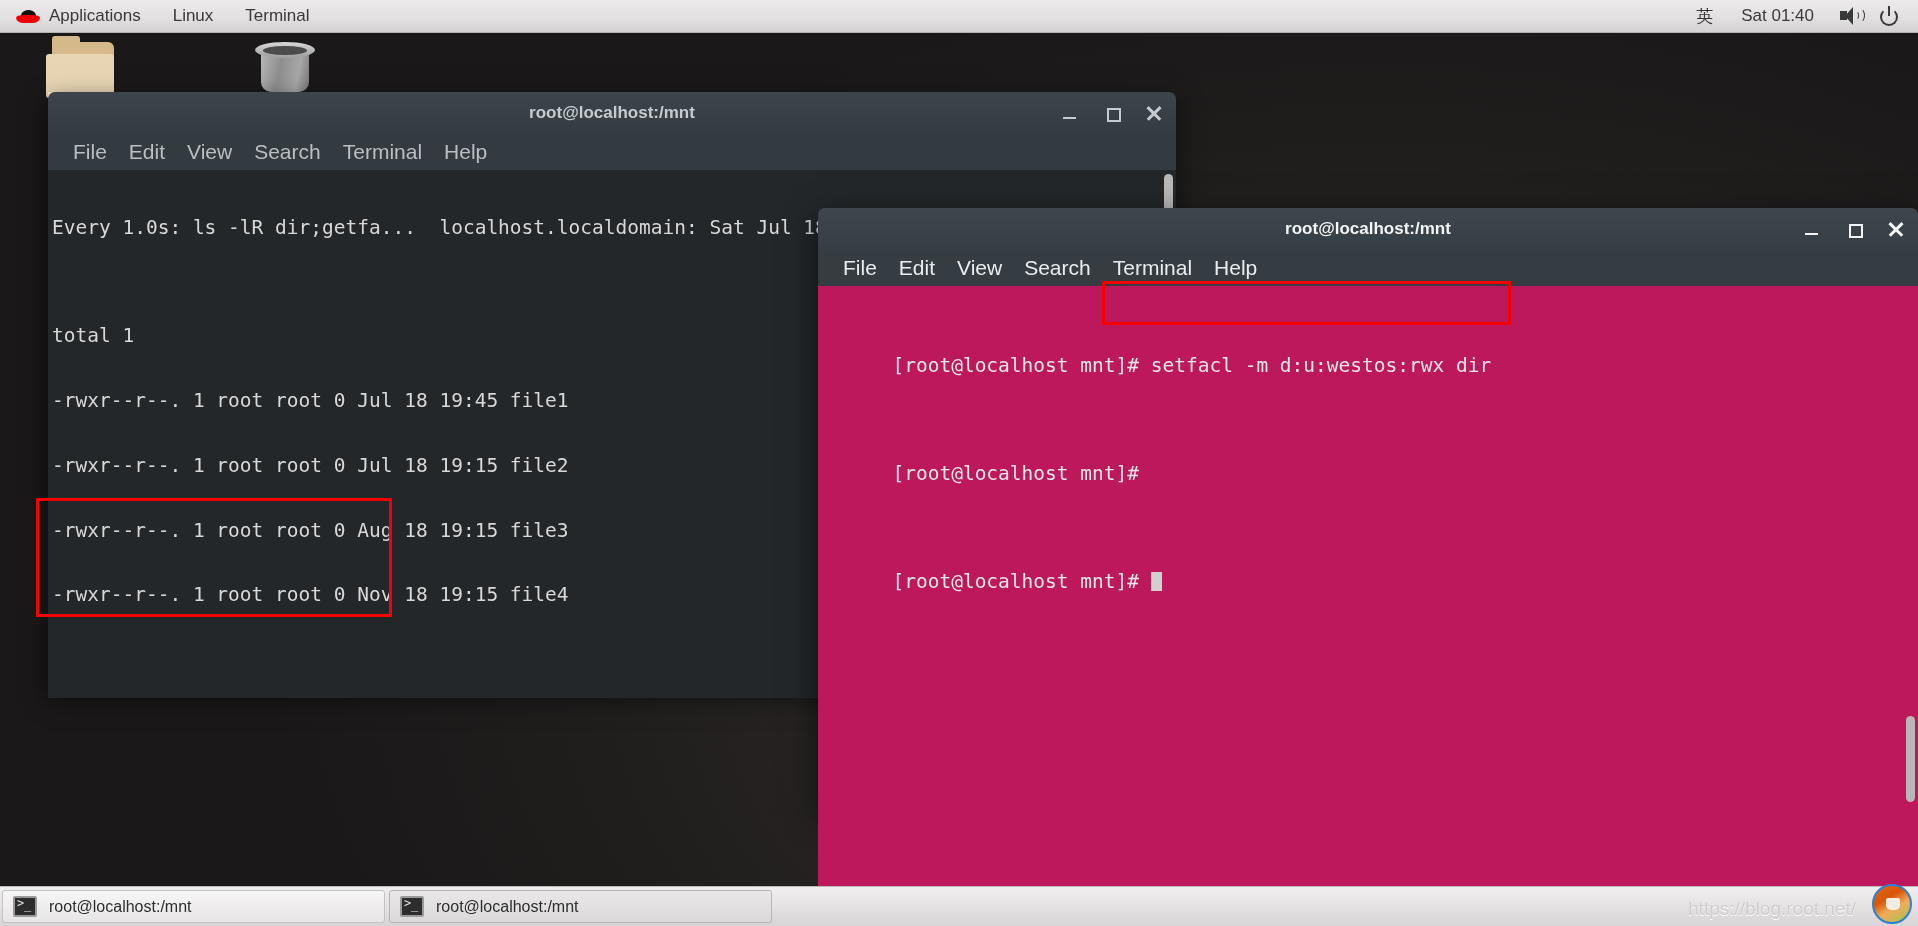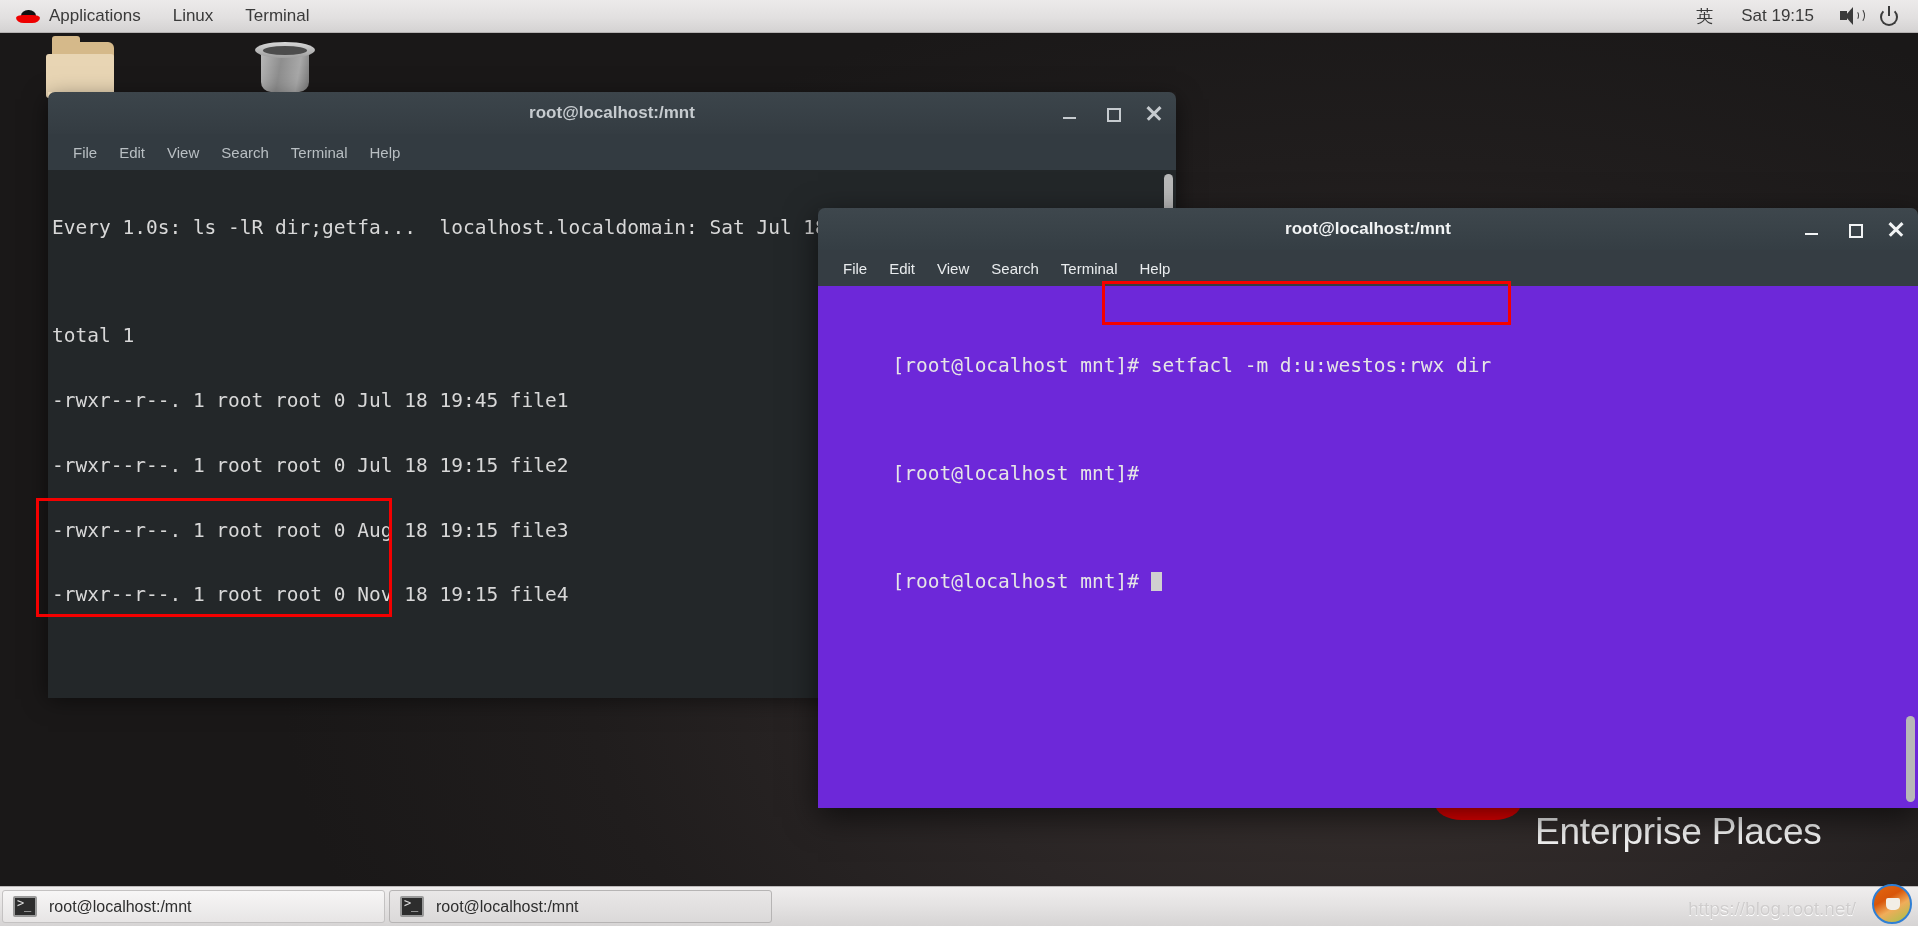--- a/index.html
+++ b/index.html
@@ -120,21 +120,21 @@
   .winbtns { position: absolute; right: 14px; top: 0; height: 42px; display: flex; align-items: center; gap: 26px; }
   .winbtn { width: 16px; height: 16px; position: relative; cursor: pointer; }
   .winbtn.min:after { content:""; position:absolute; left:1px; bottom:2px; width:13px; height:2.5px; background: currentColor; }
   .winbtn.max:after { content:""; position:absolute; left:3px; top:3px; width:10px; height:10px; border:2.5px solid currentColor; }
   .winbtn.close:before, .winbtn.close:after {
     content:""; position:absolute; left:-1px; top:7px; width:18px; height:2.6px; background: currentColor;
   }
   .winbtn.close:before { transform: rotate(45deg); }
   .winbtn.close:after  { transform: rotate(-45deg); }
 
-  .menubar { height: 36px; display: flex; align-items: center; padding-left: 14px; font-size: 15px; }
+  .menubar { height: 36px; display: flex; align-items: center; padding-left: 14px; font-size: 21px; }
   .menubar .mi { padding: 3px 11px; cursor: default; }
 
   .termbody {
     font-family: "DejaVu Sans Mono", monospace;
     font-size: 19.5px; line-height: 21.6px;
     padding: 4px 0 0 4px;
     white-space: pre;
     position: relative;
     overflow: hidden;
   }
@@ -149,21 +149,21 @@
   #win-back .menubar { background: #333b41; color: #b9bfc3; }
   #win-back .termbody { background: #232729; color: #d8d8d8; height: 528px; }
   #win-back .termbody .line { position: relative; z-index: 2; }
 
   
   #win-front { left: 818px; top: 208px; width: 1100px; height: 600px; z-index: 20;
     box-shadow: 0 9px 30px rgba(0,0,0,0.6); }
   #win-front .titlebar { background: linear-gradient(180deg, #3e474d 0%, #353e44 100%); color: #f2f4f5; }
   #win-front .winbtns { color: #f2f4f5; }
   #win-front .menubar { background: #353d43; color: #e9ecee; }
-  #win-front .termbody { background: #6d28d9; color: #e6e6e6; height: 522px; }
+  #win-front .termbody { background: #be185d; color: #e6e6e6; height: 601px; }
 
   .cursor-block { display: inline-block; width: 11px; height: 19px; background: #d0d0d0; vertical-align: -3px; }
 
   
   .redbox { position: absolute; border: 3px solid #f40000; z-index: 30; pointer-events: none; }
   #redbox-acl   { left: 36px;  top: 498px; width: 356px; height: 119px; }
   #redbox-cmd   { left: 1102px; top: 281px; width: 409px; height: 44px; }
 
   
   #taskbar {
@@ -251,21 +251,21 @@
     </div>
     <div class="panel-item">
       <span>Linux</span>
     </div>
     <div class="panel-item">
       <span>Terminal</span>
     </div>
   </div>
   <div class="tp-right">
     <div class="ime-label">英</div>
-    <div class="clock">Sat 19:15</div>
+    <div class="clock">Sat 01:40</div>
     <div class="vol-icon">
       <span class="spk"></span>
         <span class="cone"></span>
         <span class="wv w1"></span>
         <span class="wv w2"></span>
     </div>
     <div class="pw-icon">
       <span class="ring"></span>
         <span class="stem"></span>
     </div>

